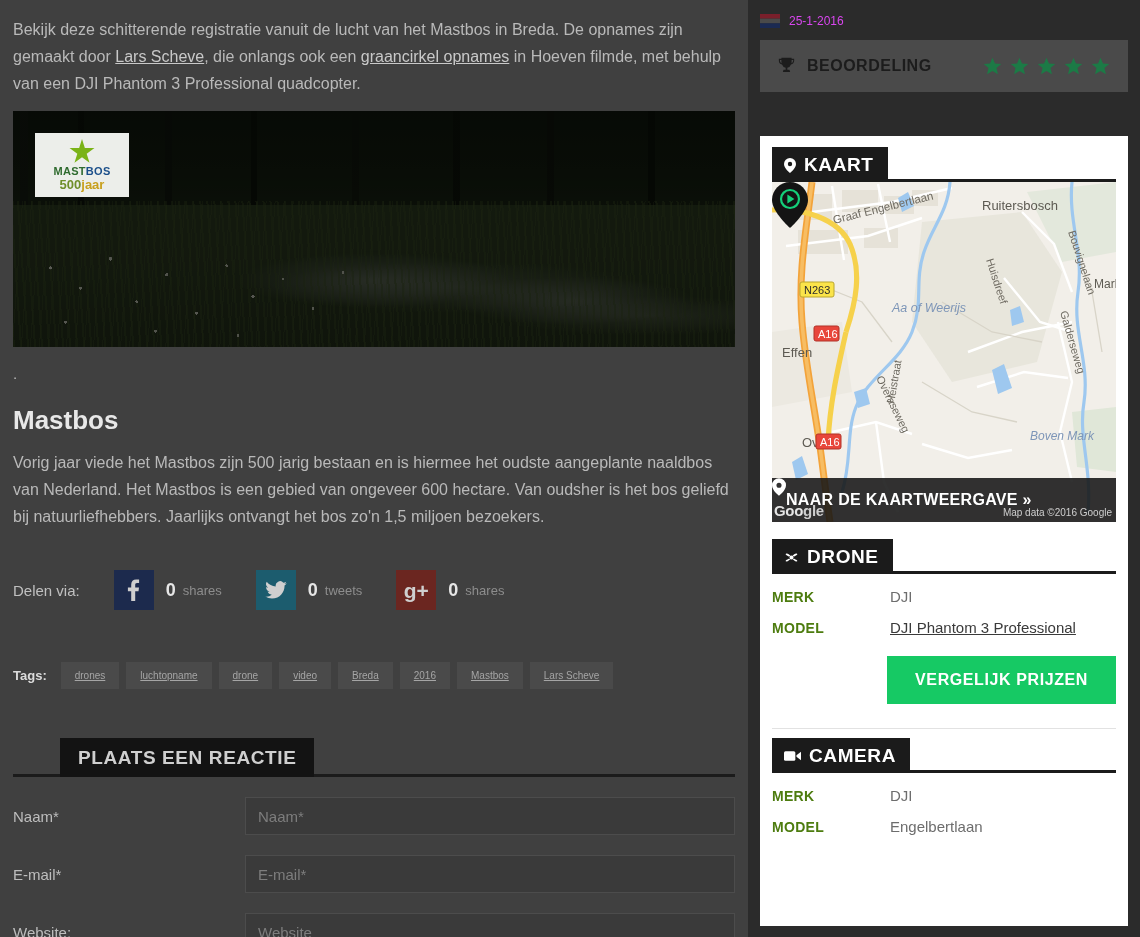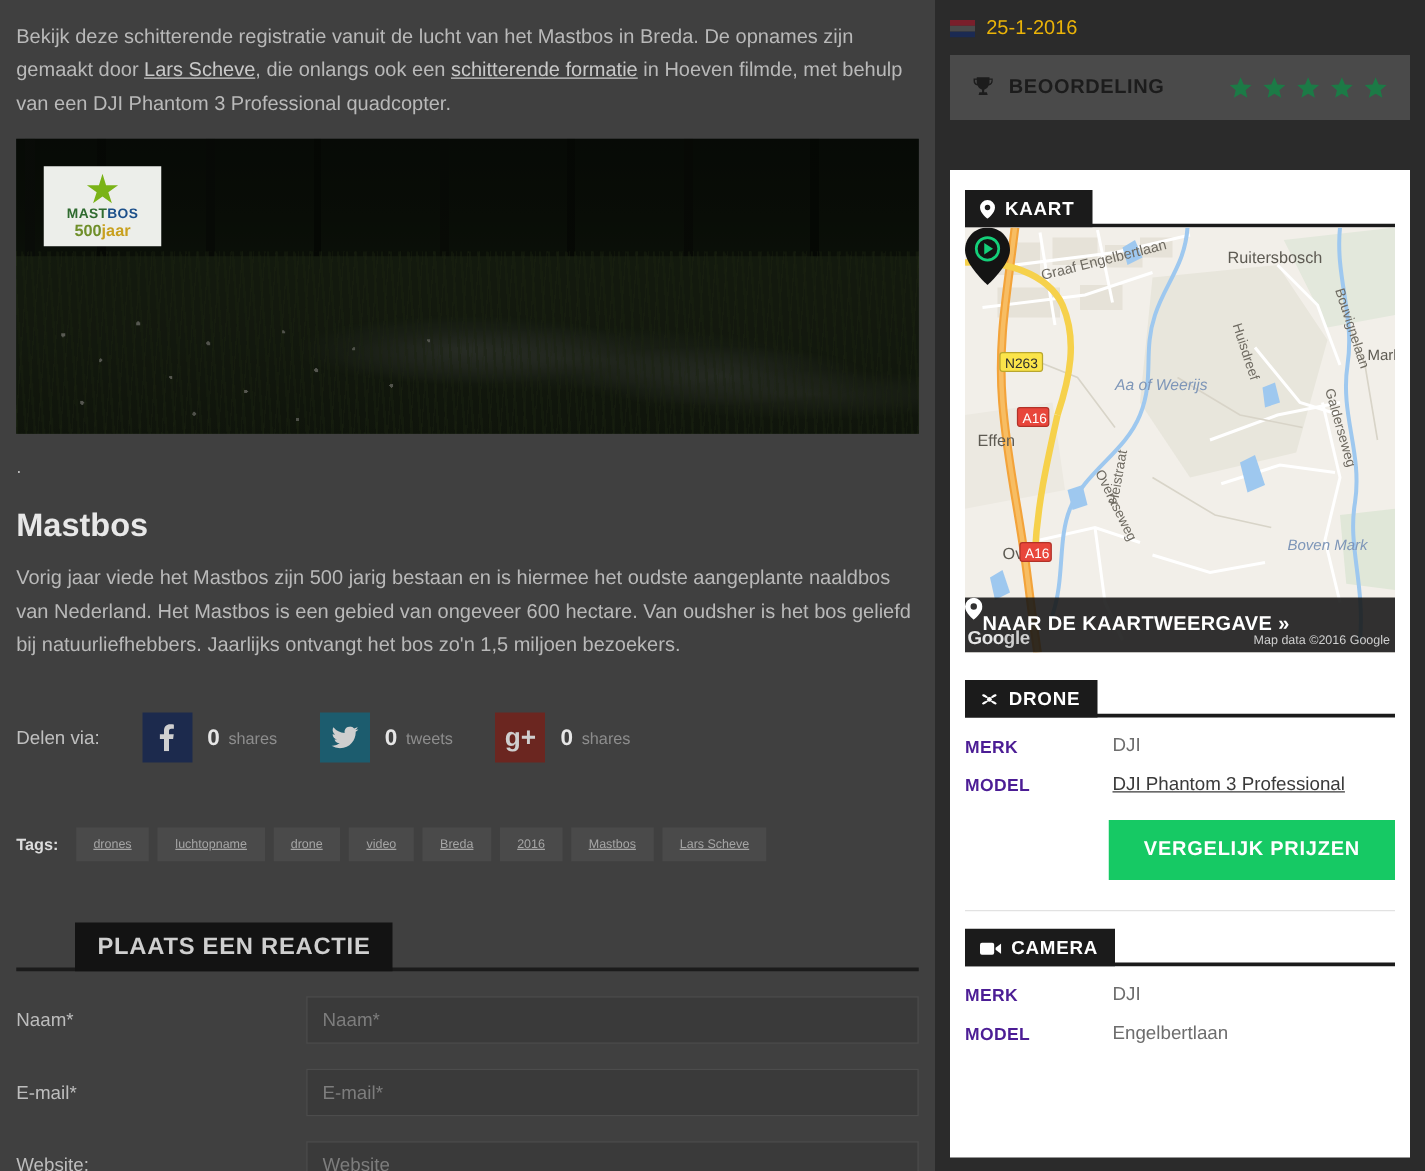--- a/index.html
+++ b/index.html
@@ -160,42 +160,42 @@
   
   .side-col{
     width:392px;height:937px;position:relative;background:#2b2b2b;
     box-sizing:border-box;
   }
   .date-row{
     display:flex;align-items:center;gap:9px;
     padding:14px 0 0 12px;
   }
   .nl-flag{width:20px;height:14px;display:block;}
-  .date-txt{color:#eab308;font-size:16px;}
+  .date-txt{color:#d946ef;font-size:12px;}
 
   .rating-box{
     margin:12px 12px 0 12px;height:52px;background:#4a4a4a;
     display:flex;align-items:center;justify-content:space-between;
     padding:0 18px;box-sizing:border-box;
   }
   .rating-left{display:flex;align-items:flex-start;gap:12px;}
   .rating-title{color:#1c1c1c;font-size:16px;font-weight:700;letter-spacing:.5px;}
   .trophy{width:17px;height:17px;display:block;}
   .stars{display:flex;gap:8px;}
   .star{width:19px;height:19px;}
 
   .side-card{
     position:absolute;left:12px;top:136px;width:368px;height:790px;
     background:#fff;box-sizing:border-box;padding:0 12px;
   }
   .panel-head{position:relative;height:30px;margin-top:16px;}
   .panel-head .bar{position:absolute;left:0;right:0;bottom:0;height:3px;background:#1b1b1b;}
   .panel-head .tab{
     position:absolute;left:0;bottom:0;background:#1b1b1b;color:#fff;
-    font-size:15px;font-weight:700;letter-spacing:.6px;
+    font-size:19px;font-weight:700;letter-spacing:.6px;
     padding:7px 14px 6px 12px;display:flex;align-items:center;gap:8px;
   }
   .panel-head .tab svg{display:block;}
 
   
   .map{
     position:relative;width:344px;height:340px;margin-top:0;
     background:#f2efe9;overflow:hidden;
   }
   .map svg{position:absolute;left:0;top:0;}
@@ -213,40 +213,40 @@
     position:absolute;left:2px;bottom:3px;
     font-size:15px;font-weight:700;color:#efefef;opacity:.95;
     letter-spacing:-.3px;
   }
   .gmaps-logo .b{color:#d7d7d7;}
   .map-attr{
     position:absolute;right:4px;bottom:4px;color:#cfcfcf;font-size:10px;
   }
 
   .spec-row{display:flex;align-items:center;margin-top:14px;}
-  .spec-key{width:118px;color:#4c1d95;font-size:14px;font-weight:700;letter-spacing:.3px;}
+  .spec-key{width:118px;color:#4d7c0f;font-size:14px;font-weight:700;letter-spacing:.3px;}
   .spec-val{color:#6d6d6d;font-size:15px;}
   .spec-val.link{color:#3a3a3a;text-decoration:underline;}
 
   .cta-wrap{display:flex;justify-content:flex-end;margin-top:20px;}
   .cta{
     background:#16c964;color:#fff;font-size:16px;font-weight:700;letter-spacing:.6px;
     padding:15px 28px;border:0;cursor:pointer;
     font-family:"Liberation Sans", sans-serif;
   }
   .divider{height:1px;background:#e2e2e2;margin-top:24px;}
 </style>
 </head>
 <body>
 
 <div class="page">
 
   <div class="main-col">
 
-    <p class="intro"><span>Bekijk deze schitterende registratie vanuit de lucht van het Mastbos in Breda. De opnames zijn gemaakt door </span><a href="#">Lars Scheve</a><span>, die onlangs ook een </span><a href="#">schitterende formatie</a><span> in Hoeven filmde, met behulp van een DJI Phantom 3 Professional quadcopter.</span></p>
+    <p class="intro"><span>Bekijk deze schitterende registratie vanuit de lucht van het Mastbos in Breda. De opnames zijn gemaakt door </span><a href="#">Lars Scheve</a><span>, die onlangs ook een </span><a href="#">graancirkel opnames</a><span> in Hoeven filmde, met behulp van een DJI Phantom 3 Professional quadcopter.</span></p>
 
     <div class="video-wrap">
       <div class="video-photo">
         <div class="vp-trees"></div>
         <div class="vp-trunks"></div>
         <div class="vp-field"></div>
         <div class="vp-water"></div>
         <div class="vp-grass"></div>
         <div class="vp-cotton"></div>
       </div>

